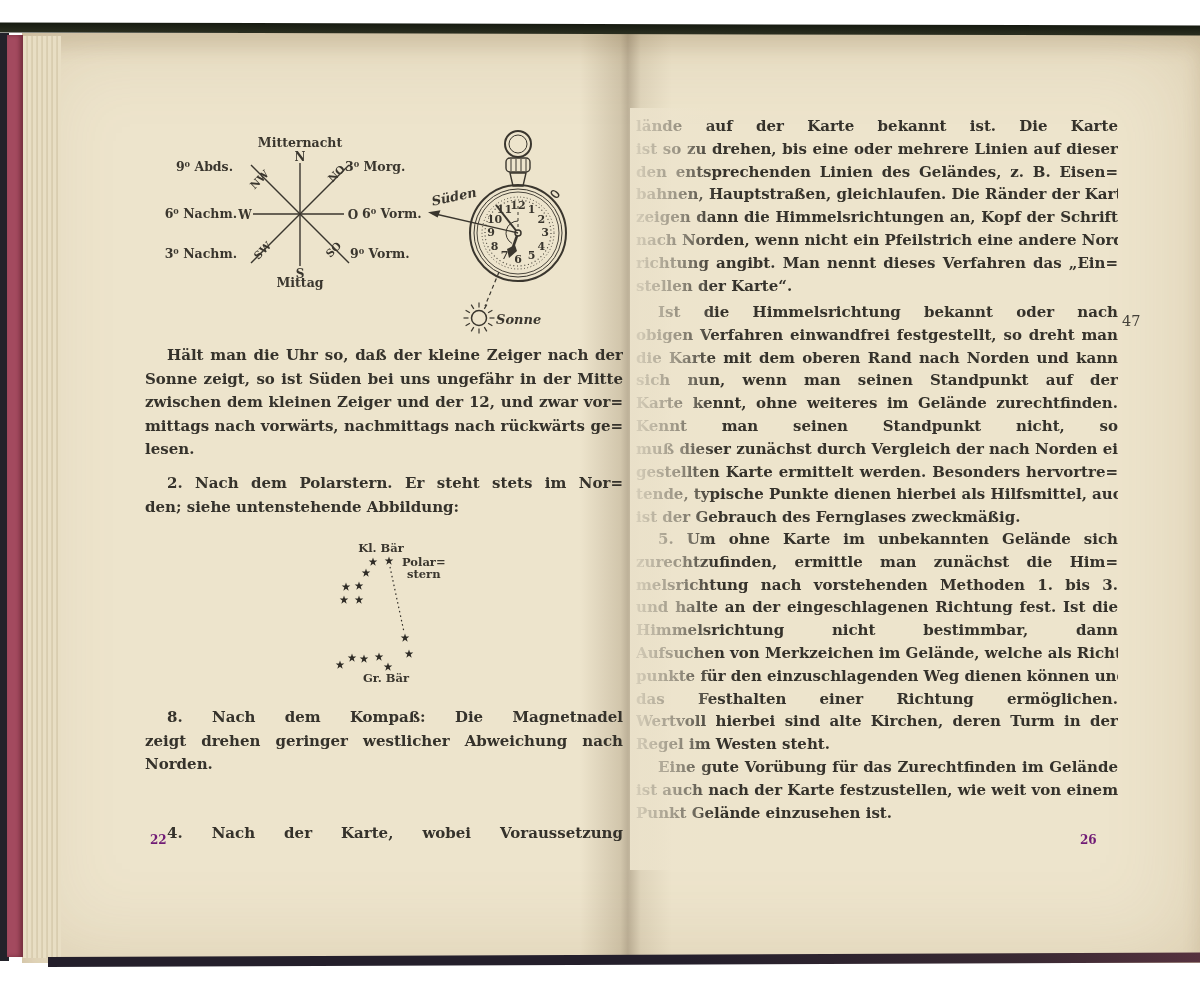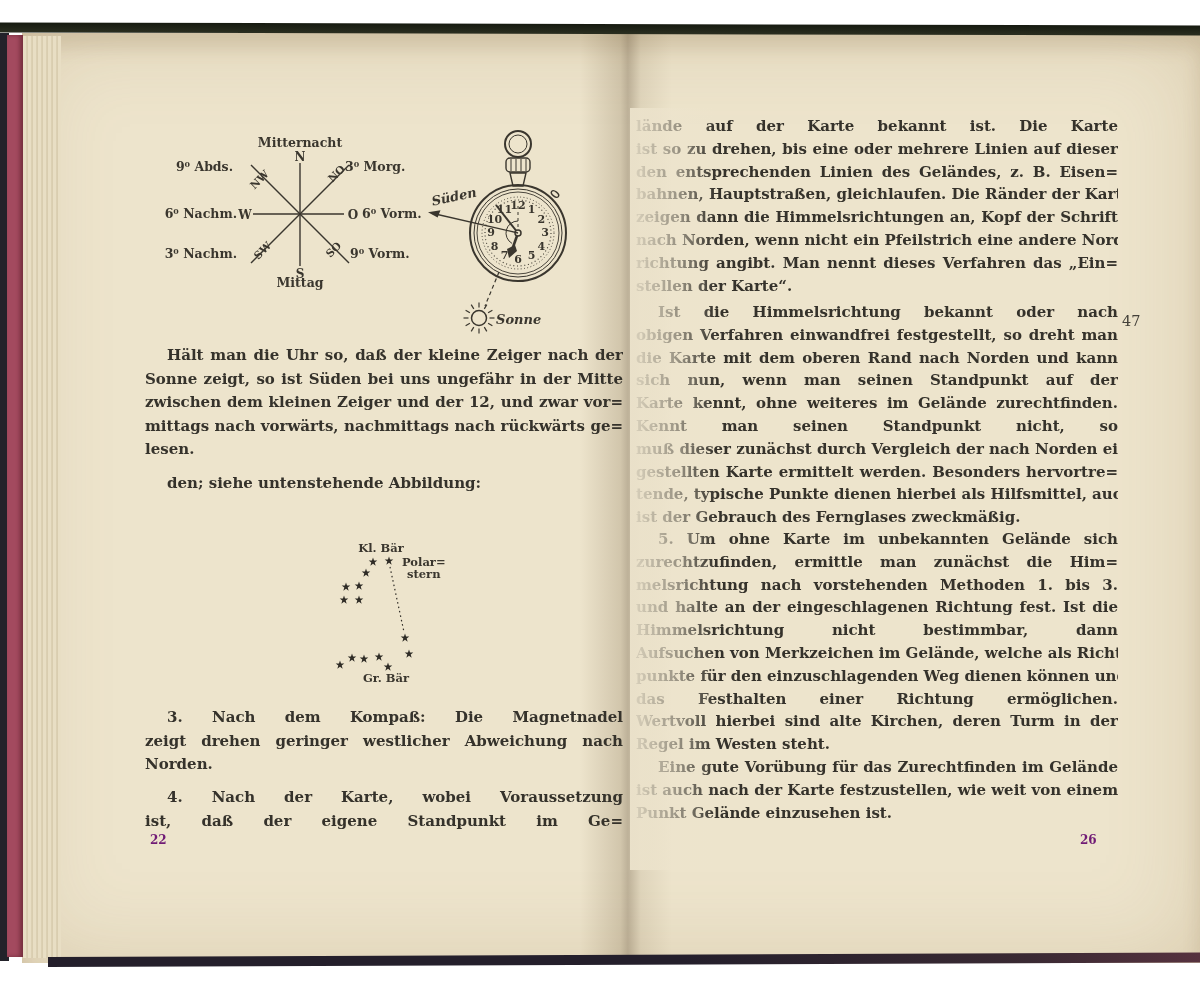--- a/index.html
+++ b/index.html
@@ -143,20 +143,21 @@
   </svg>
 
   <div class="para left-col indent" style="top:344px">
       <div class="tline">Hält man die Uhr so, daß der kleine Zeiger nach der</div>
       <div class="tline">Sonne zeigt, so ist Süden bei uns ungefähr in der Mitte</div>
       <div class="tline">zwischen dem kleinen Zeiger und der 12, und zwar vor=</div>
       <div class="tline">mittags nach vorwärts, nachmittags nach rückwärts ge=</div>
       <div class="tline last">lesen.</div>
     </div>
   <div class="para left-col indent" style="top:472px">
+      <div class="tline">2. Nach dem Polarstern. Er steht stets im Nor=</div>
       <div class="tline last">den; siehe untenstehende Abbildung:</div>
     </div>
 
   <svg style="left:320px;top:535px" width="170" height="160" viewBox="320 535 170 160">
     <defs>
       <path id="star5" d="M0,-4.5 L1.06,-1.46 L4.28,-1.39 L1.71,0.56 L2.65,3.64 L0,1.8 L-2.65,3.64 L-1.71,0.56 L-4.28,-1.39 L-1.06,-1.46 Z" fill="#2f2c26"></path>
     </defs>
     <g>
       <use href="#star5" transform="translate(373,562)"></use>
       <use href="#star5" transform="translate(389,561)"></use>
@@ -176,27 +177,26 @@
       <use href="#star5" transform="translate(352,658)"></use>
       <use href="#star5" transform="translate(340,665)"></use>
     </g>
     <text class="starlabel" x="381" y="552" text-anchor="middle">Kl. Bär</text>
     <text class="starlabel" x="402" y="566" text-anchor="start">Polar=</text>
     <text class="starlabel" x="407" y="578" text-anchor="start">stern</text>
     <text class="starlabel" x="386" y="682" text-anchor="middle">Gr. Bär</text>
   </svg>
 
   <div class="para left-col indent" style="top:706px">
-      <div class="tline">3. Nach dem Kompaß: Die Magnetnadel</div>
+      <div class="tline">8. Nach dem Kompaß: Die Magnetnadel</div>
       <div class="tline">zeigt drehen geringer westlicher Abweichung nach</div>
       <div class="tline last">Norden.</div>
     </div>
-  <div class="para left-col indent" style="top:786px">
+  <div class="para left-col indent" style="top:822px">
       <div class="tline">4. Nach der Karte, wobei Voraussetzung</div>
-      <div class="tline">ist, daß der eigene Standpunkt im Ge=</div>
     </div>
   <div class="pagenum" style="left:150px;top:833px">22</div>
 
   <div class="para right-col" style="top:115px">
       <div class="tline">lände auf der Karte bekannt ist. Die Karte</div>
       <div class="tline">ist so zu drehen, bis eine oder mehrere Linien auf dieser</div>
       <div class="tline">den entsprechenden Linien des Geländes, z. B. Eisen=</div>
       <div class="tline">bahnen, Hauptstraßen, gleichlaufen. Die Ränder der Karte</div>
       <div class="tline">zeigen dann die Himmelsrichtungen an, Kopf der Schrift</div>
       <div class="tline">nach Norden, wenn nicht ein Pfeilstrich eine andere Nord=</div>

